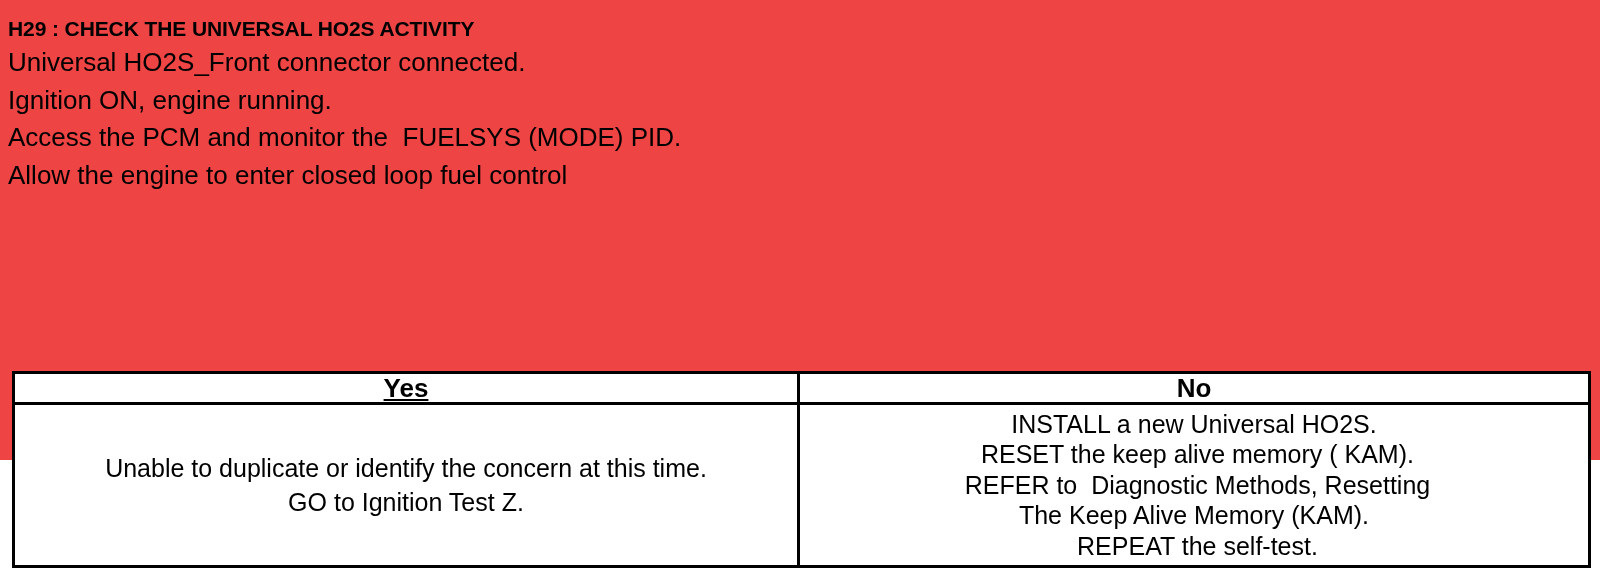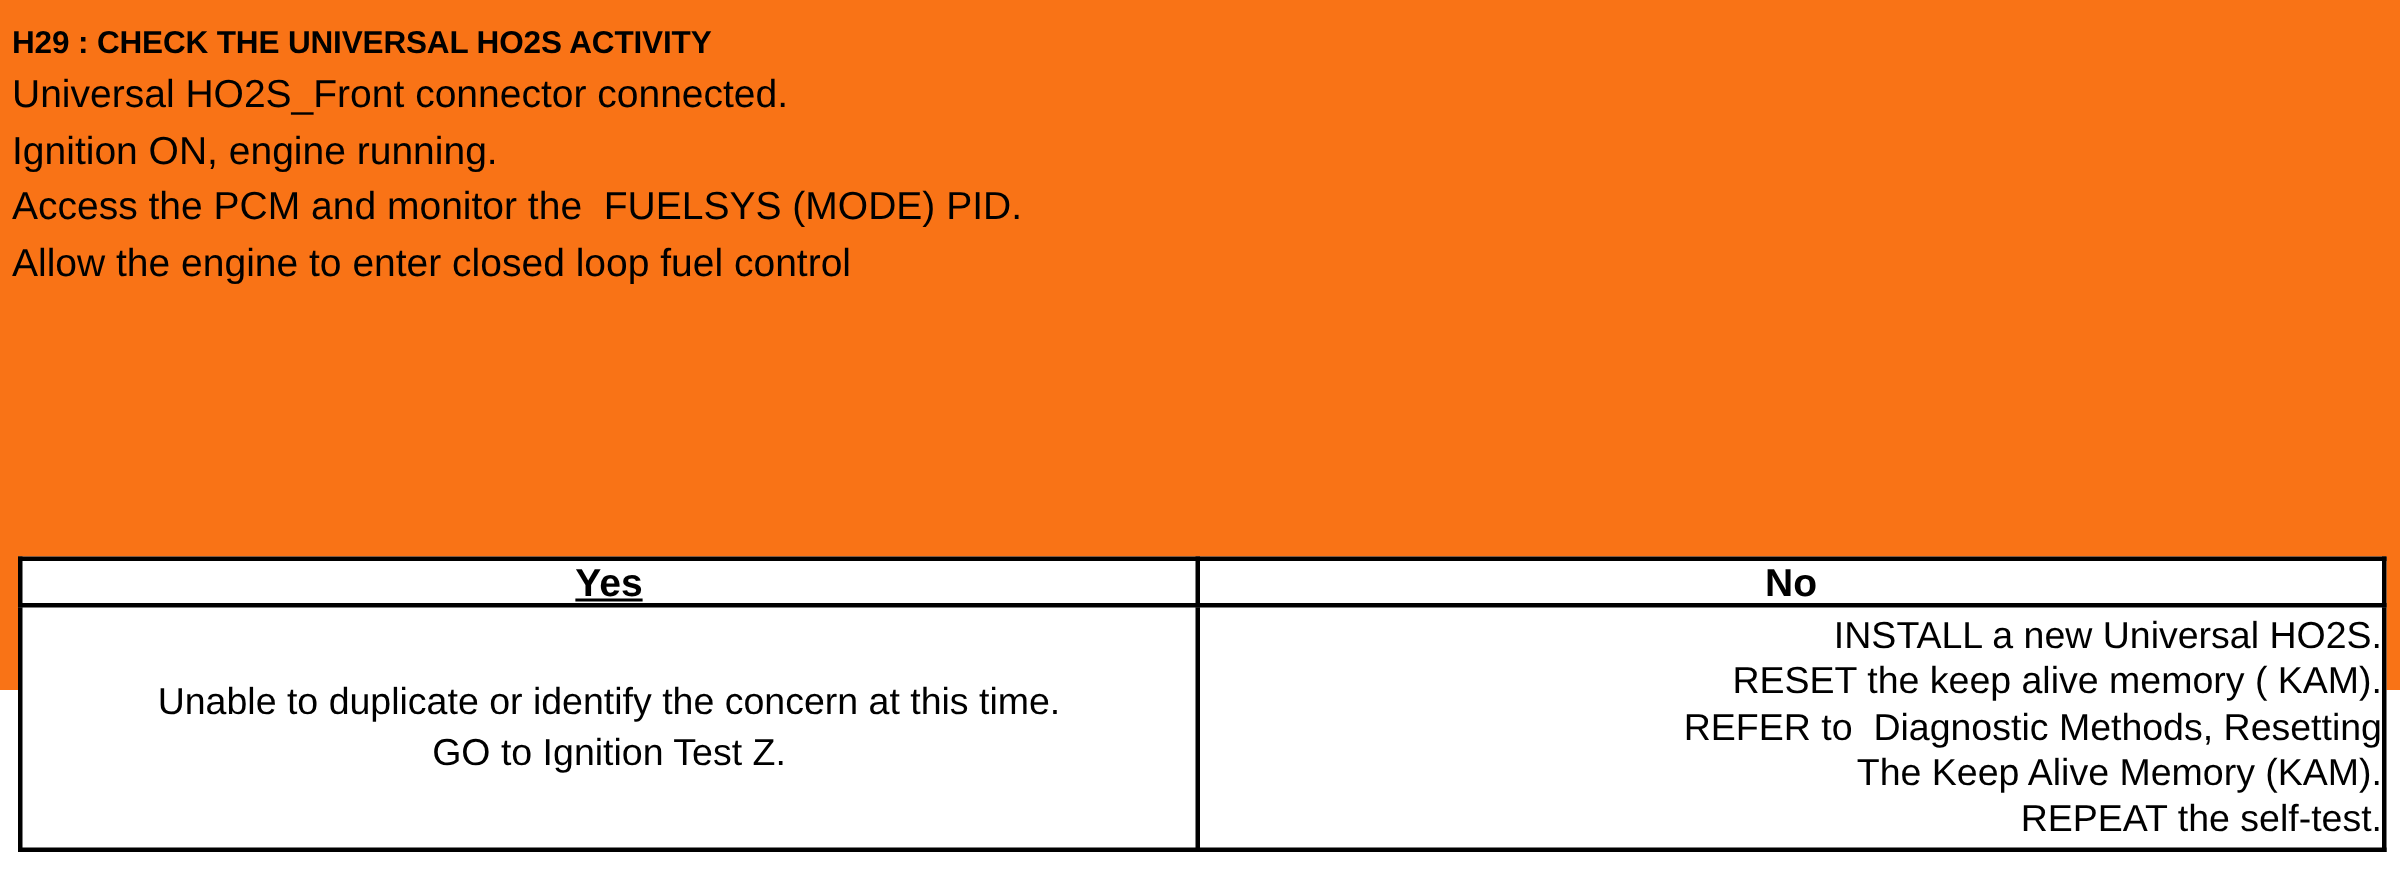--- a/index.html
+++ b/index.html
@@ -13,21 +13,21 @@
     font-family: "Liberation Sans", sans-serif;
     color: #000000;
     -webkit-font-smoothing: none;
     overflow: hidden;
   }
 
   .page {
     position: relative;
     width: 1600px;
     height: 460px;
-    background: #f97316;
+    background: #ef4444;
   }
 
   
   .steps {
     position: absolute;
     left: 8px;
     top: 14px;
     width: 1560px;
   }
 
@@ -84,21 +84,21 @@
   .body-cell-yes {
     height: 160px;
     text-align: center;
     font-size: 25px;
     line-height: 34px;
     padding: 0 10px;
   }
 
   .body-cell-no {
     height: 160px;
-    text-align: right;
+    text-align: center;
     vertical-align: top;
     padding: 2px 0 0 2px;
   }
 
   .no-line {
     font-size: 25px;
     line-height: 30.5px;
     white-space: pre;
   }
 

